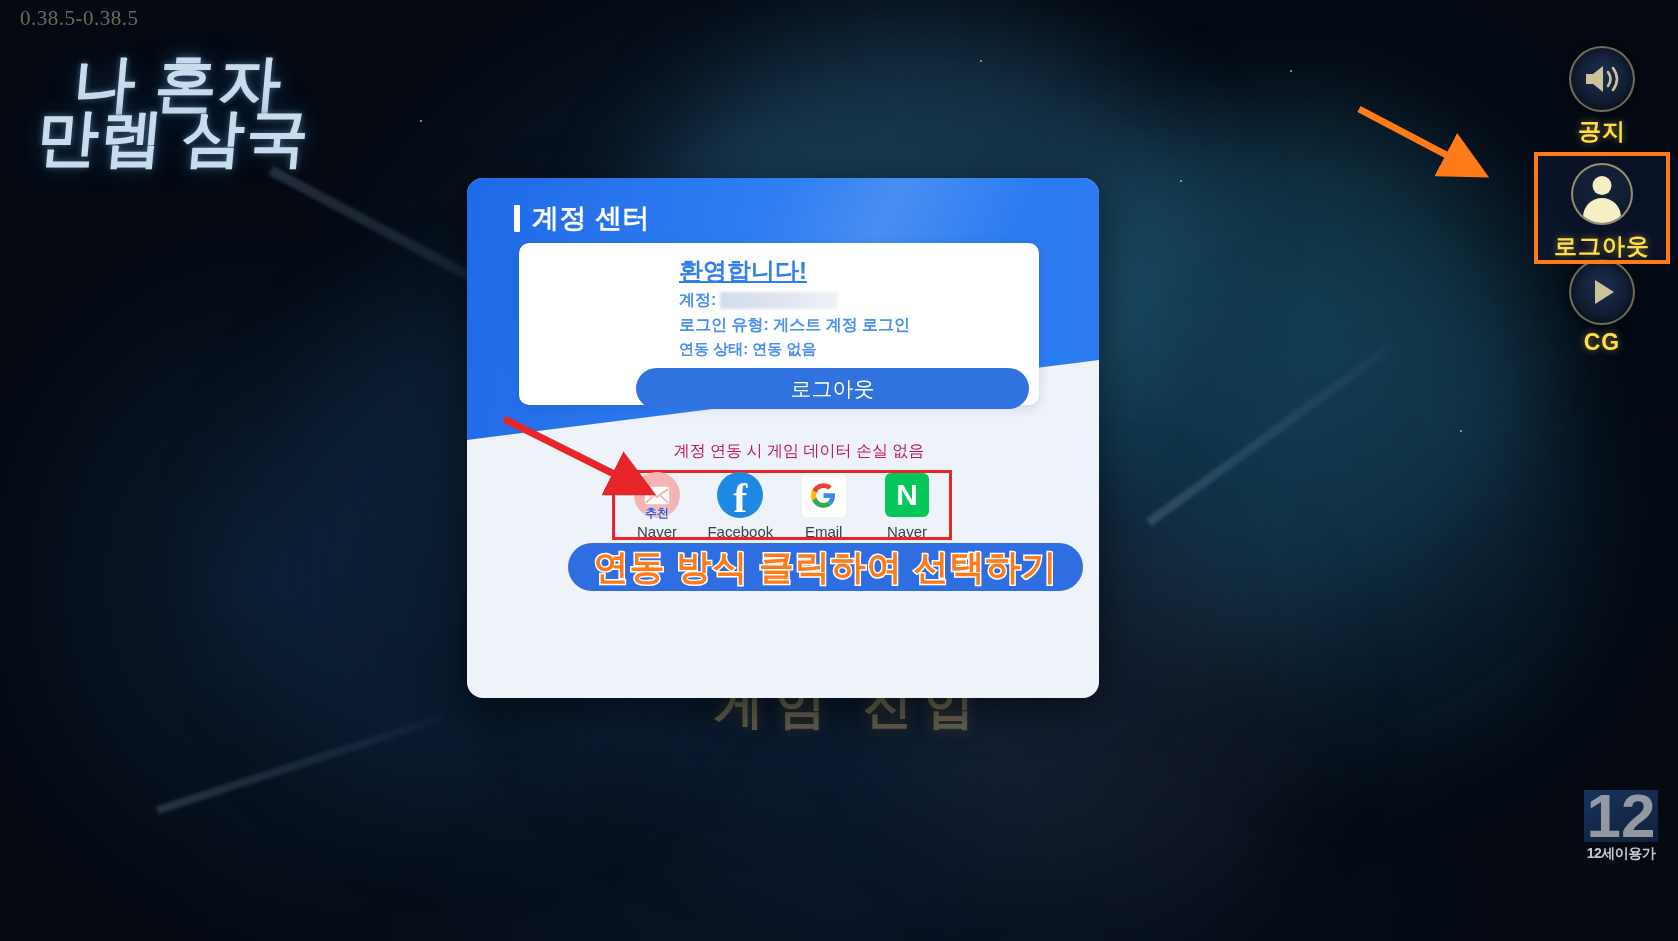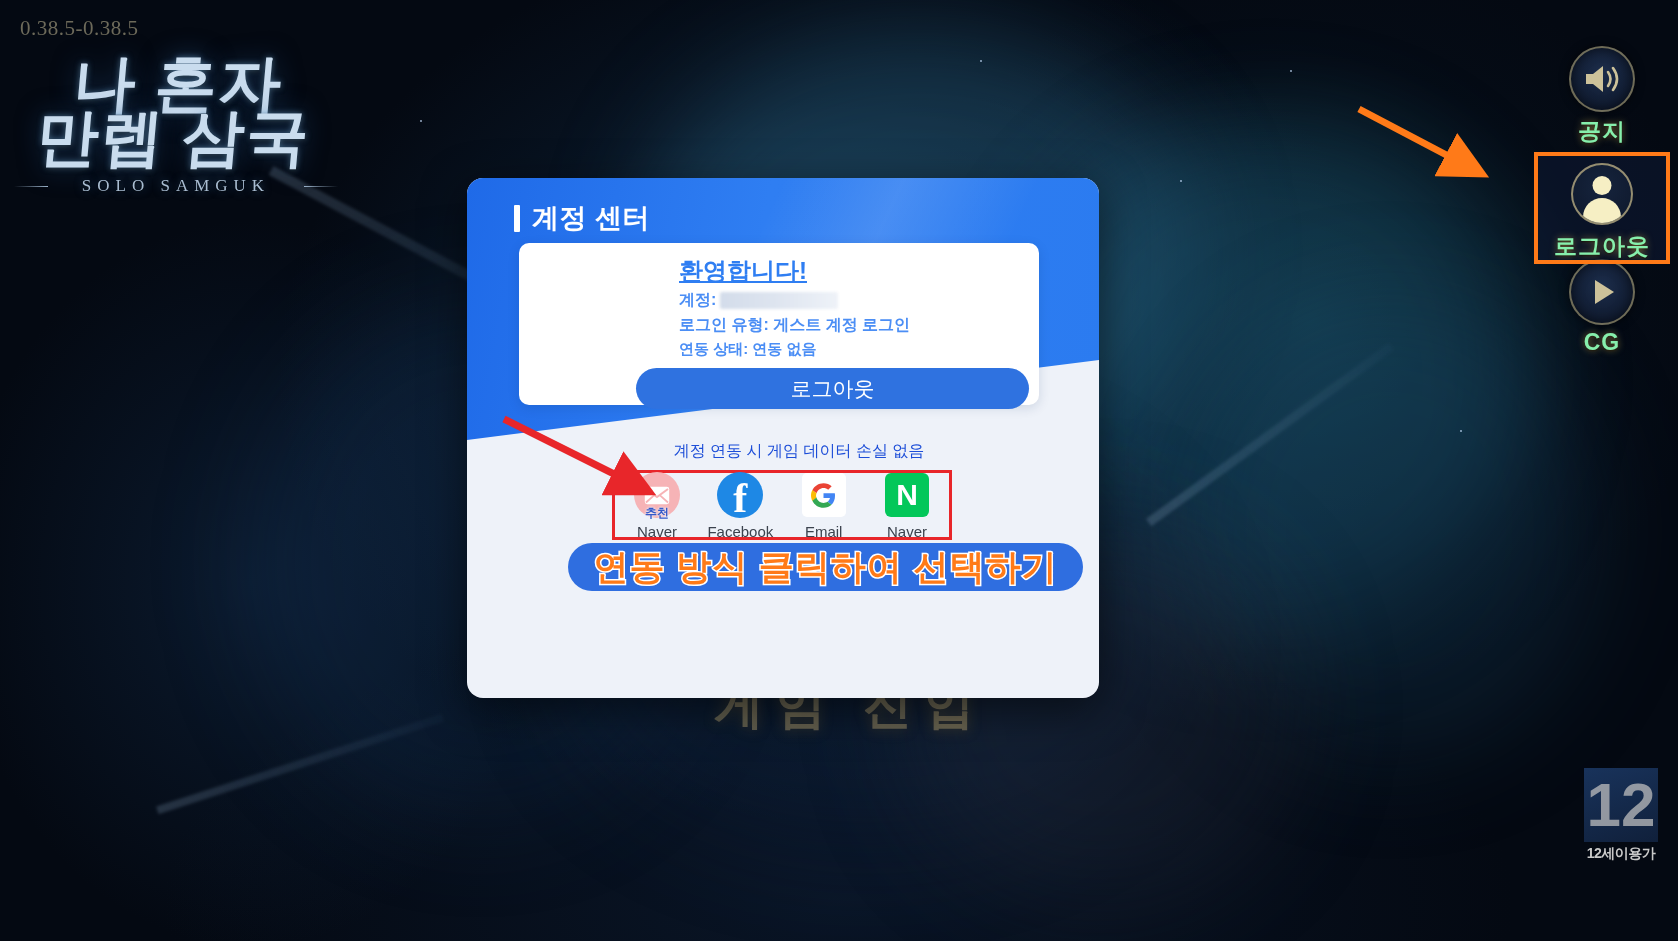--- a/index.html
+++ b/index.html
@@ -39,21 +39,21 @@
     background: linear-gradient(120deg, rgba(150,180,210,0.22), rgba(70,110,150,0.06));
     filter: blur(1.6px);
   }
   .star {
     position: absolute; width: 2px; height: 2px; border-radius: 50%;
     background: rgba(200,225,255,0.75); pointer-events: none;
   }
 
   
   #version {
-    position: absolute; left: 20px; top: 16px;
+    position: absolute; left: 20px; top: 6px;
     font-family: "Liberation Serif", "DejaVu Serif", serif;
     font-size: 21px; letter-spacing: 0.5px;
     color: #6d6a5a;
   }
 
   
   #logo {
     position: absolute; left: 6px; top: 55px; width: 340px; height: 175px;
     text-align: center;
   }
@@ -110,21 +110,21 @@
     width: 66px; height: 66px; margin: 0 auto;
     border-radius: 50%;
     background: radial-gradient(circle at 50% 40%, #1c2d4b 0%, #101b30 70%, #0a1222 100%);
     border: 2px solid rgba(190,175,120,0.55);
     box-shadow: 0 0 10px rgba(0,0,0,0.6), inset 0 0 12px rgba(0,0,0,0.5);
     display: flex; align-items: center; justify-content: center;
   }
   .rail-label {
     margin-top: 4px;
     font-size: 23px; font-weight: bold;
-    color: #86efac;
+    color: #fde047;
     text-shadow: 0 0 7px rgba(180,150,70,0.75), 0 1px 2px #000;
     letter-spacing: 1px;
   }
   #rail-logout-wrap {
     position: absolute; right: 8px; top: 152px;
     width: 136px; height: 112px;
     border: 4px solid #ff7a18;
     background: rgba(14,26,52,0.55);
     box-sizing: border-box;
   }
@@ -148,21 +148,21 @@
 
   
   #arrow-orange { position: absolute; left: 1355px; top: 105px; pointer-events: none; }
 
   
   #age-rating {
     position: absolute; right: 16px; bottom: 78px;
     width: 82px; text-align: center;
   }
   #age-rating .box {
-    width: 74px; height: 74px; margin: 0 auto;
+    width: 74px; height: 52px; margin: 0 auto;
     background: linear-gradient(160deg, rgba(28,58,104,0.85), rgba(18,36,66,0.85));
     border-radius: 0;
     display: flex; align-items: center; justify-content: center;
     font-family: "Liberation Sans", sans-serif;
     font-weight: bold; font-size: 62px; line-height: 1;
     color: rgba(190,190,190,0.75);
   }
   #age-rating .cap {
     margin-top: 3px;
     font-size: 14px; font-weight: bold; color: #c9c9c9;
@@ -238,21 +238,21 @@
 
   
   #link-divider {
     position: absolute; left: 20px; top: 222px; width: 592px;
     display: flex; align-items: center; gap: 14px;
   }
   #link-divider .line { flex: 1; height: 2px; background: #7e8a99; }
   #link-divider .txt { font-size: 24px; font-weight: bold; color: #2f3a4a; white-space: nowrap; }
   #link-note {
     position: absolute; left: 0; top: 263px; width: 632px;
-    text-align: center; font-size: 16px; color: #1d4ed8; padding-left: 32px;
+    text-align: center; font-size: 16px; color: #be185d; padding-left: 32px;
   }
 
   #provider-box {
     position: absolute; left: 145px; top: 292px;
     width: 340px; height: 70px;
     border: 3px solid #e8262a;
   }
   #providers {
     position: absolute; left: 152px; top: 294px;
     width: 326px;
@@ -350,21 +350,20 @@
   <div class="star" style="left:1460px;top:430px;"></div>
 </div>
 
 <div id="version">0.38.5-0.38.5</div>
 
 <div id="logo">
   <div class="lg-main">
     <span class="lg-l1">나 혼자</span>
     <span class="lg-l2">만렙 삼국</span>
   </div>
-  <div class="lg-sub">SOLO SAMGUK</div>
 </div>
 
 <div id="game-enter">게임 진입</div>
 
 <div id="side-rail">
 
   <div class="rail-item">
     <div class="rail-circle">
       <svg width="40" height="34" viewBox="0 0 40 34" aria-hidden="true">
         <path d="M4 12 h7 L21 4 v26 L11 22 H4 Z" fill="#cdc29a"></path>

